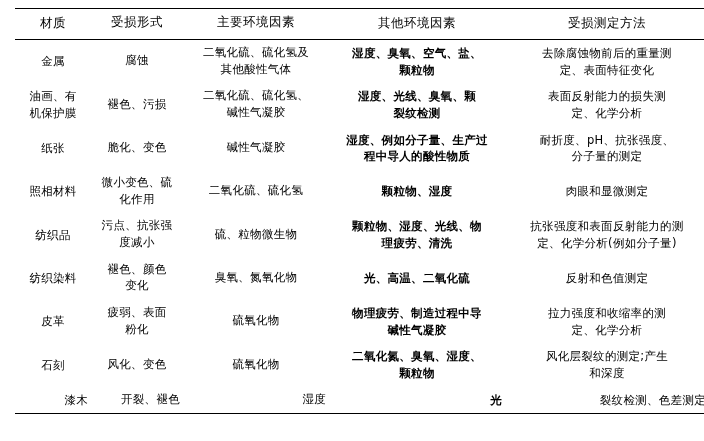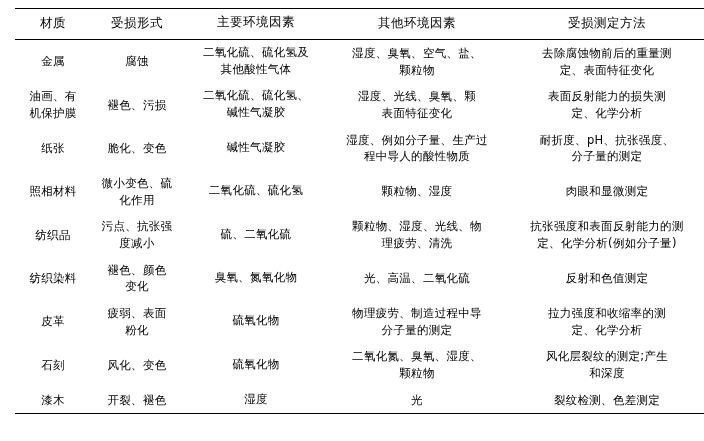--- a/index.html
+++ b/index.html
@@ -39,25 +39,26 @@
   table.damage-table tbody td {
     font-size: 11.5px;
     text-align: center;
     vertical-align: middle;
     padding: 5px 3px 5px 3px;
     line-height: 1.45;
     letter-spacing: 0.3px;
   }
   table.damage-table tbody tr:last-child td {
     border-bottom: 1.6px solid #000;
+    text-align: right;
   }
   .col-0 { width: 72px; }
-  .col-1 { width: 88px; }
+  .col-1 { width: 88px; font-family: Liberation Mono, monospace; }
   .col-2 { width: 142px; font-family: Liberation Mono, monospace; }
-  .col-3 { width: 172px; }
+  .col-3 { width: 172px; font-weight: bold; }
   .col-4 { width: 200px; }
   .cell-inner {
     display: block;
     white-space: pre-line;
   }
 </style>
 </head>
 <body>
 
 <div id="sheet">
@@ -99,21 +100,21 @@
           </td>
         <td class="col-1">
             <span class="cell-inner">褪色、污损</span>
           </td>
         <td class="col-2">
             <span class="cell-inner">二氧化硫、硫化氢、
 碱性气凝胶</span>
           </td>
         <td class="col-3">
             <span class="cell-inner">湿度、光线、臭氧、颗
-表面特征变化</span>
+裂纹检测</span>
           </td>
         <td class="col-4">
             <span class="cell-inner">表面反射能力的损失测
 定、化学分析</span>
           </td>
       </tr>
       <tr>
         <td class="col-0">
             <span class="cell-inner">纸张</span>
           </td>
@@ -152,21 +153,21 @@
       </tr>
       <tr>
         <td class="col-0">
             <span class="cell-inner">纺织品</span>
           </td>
         <td class="col-1">
             <span class="cell-inner">污点、抗张强
 度减小</span>
           </td>
         <td class="col-2">
-            <span class="cell-inner">硫、二氧化硫</span>
+            <span class="cell-inner">硫、粒物微生物</span>
           </td>
         <td class="col-3">
             <span class="cell-inner">颗粒物、湿度、光线、物
 理疲劳、清洗</span>
           </td>
         <td class="col-4">
             <span class="cell-inner">抗张强度和表面反射能力的测
 定、化学分析(例如分子量)</span>
           </td>
       </tr>
@@ -194,21 +195,21 @@
           </td>
         <td class="col-1">
             <span class="cell-inner">疲弱、表面
 粉化</span>
           </td>
         <td class="col-2">
             <span class="cell-inner">硫氧化物</span>
           </td>
         <td class="col-3">
             <span class="cell-inner">物理疲劳、制造过程中导
-分子量的测定</span>
+碱性气凝胶</span>
           </td>
         <td class="col-4">
             <span class="cell-inner">拉力强度和收缩率的测
 定、化学分析</span>
           </td>
       </tr>
       <tr>
         <td class="col-0">
             <span class="cell-inner">石刻</span>
           </td>

